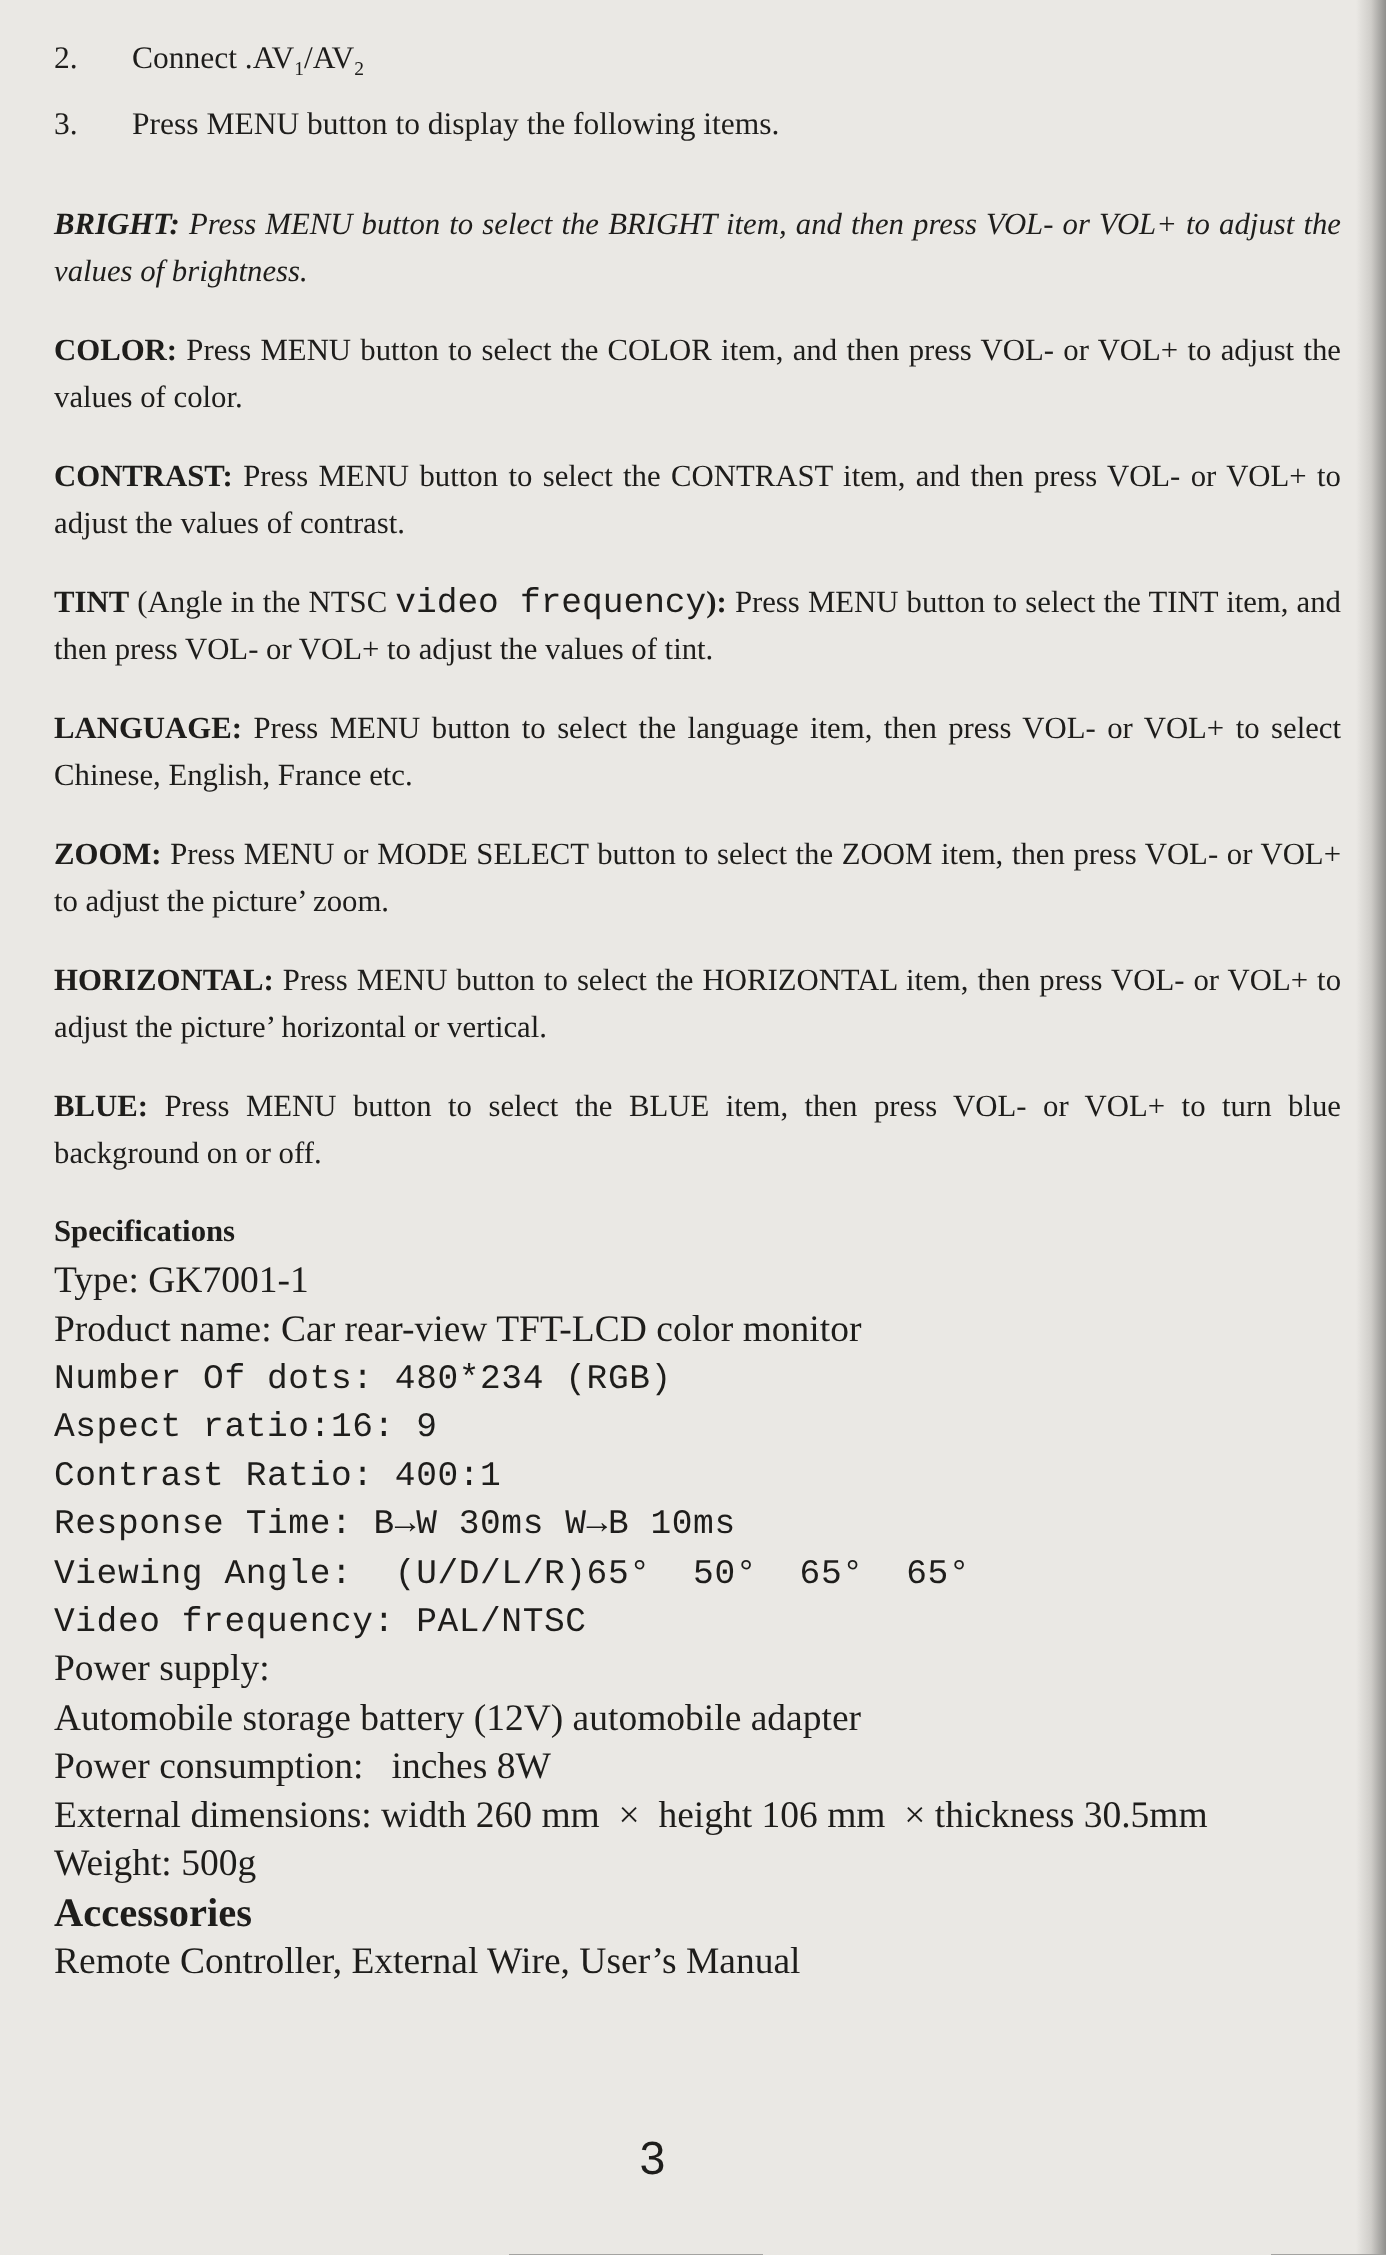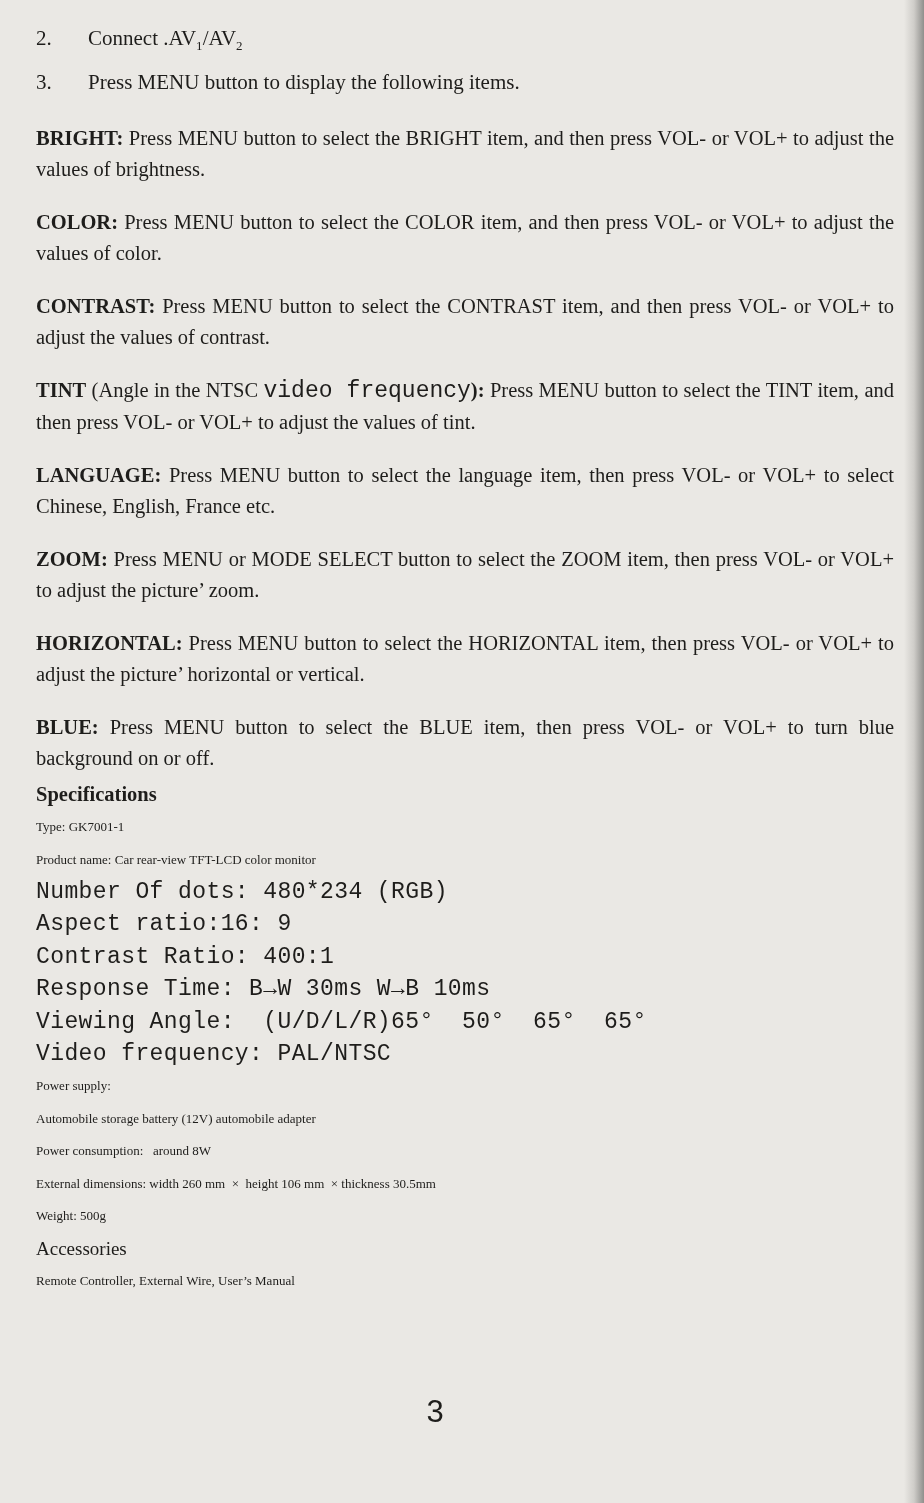--- a/index.html
+++ b/index.html
@@ -15,27 +15,27 @@
     position:absolute; top:0; right:0; width:20px; height:100%;
     background:linear-gradient(to right, rgba(110,108,104,0) 0%, rgba(110,108,104,0.22) 50%, rgba(88,88,86,0.62) 100%);
     pointer-events:none;
   }
   .steps { list-style:none; margin:0; padding:0; font-size:21px; }
   .step { display:flex; line-height:37px; }
   .step-num { width:52px; flex:0 0 52px; }
   .step-text { flex:1; }
   sub { font-size:0.62em; }
   .para { margin:22px 0 0 0; font-size:20.5px; line-height:31px; text-align:justify; }
-  .para-first { margin-top:22px; }
+  .para-first { margin-top:34px;font-style:italic; }
   .b { font-weight:bold; }
   .mono-inline { font-family:"Liberation Mono", monospace; font-size:23px; }
-  .sec-title { margin-top:4px; font-weight:bold; font-size:20.5px; line-height:33px; }
-  .spec-line { font-size:13px; line-height:32.4px; white-space:pre-wrap; }
+  .sec-title { margin-top:20px; font-weight:bold; font-size:20.5px; line-height:33px; }
+  .spec-line { font-size:25px; line-height:32.4px; white-space:pre-wrap; }
   .spec-line.mono { font-family:"Liberation Mono", monospace; font-size:23px; letter-spacing:0.4px; }
-  .acc-title { font-weight:normal; font-size:19px; line-height:33px; }
+  .acc-title { font-weight:bold; font-size:27px; line-height:33px; }
   .page-num {
     margin-top:96px; text-align:center;
     font-family:"Liberation Sans", sans-serif; font-size:31px;
     transform:translateX(-30px);
   }
 </style>
 </head>
 <body>
 
 <div class="page">
@@ -96,21 +96,21 @@
     <div class="spec-line">Type: GK7001-1</div>
     <div class="spec-line">Product name: Car rear-view TFT-LCD color monitor</div>
     <div class="spec-line mono">Number Of dots: 480*234 (RGB)</div>
     <div class="spec-line mono">Aspect ratio:16: 9</div>
     <div class="spec-line mono">Contrast Ratio: 400:1</div>
     <div class="spec-line mono">Response Time: B→W 30ms W→B 10ms</div>
     <div class="spec-line mono">Viewing Angle:  (U/D/L/R)65°  50°  65°  65°</div>
     <div class="spec-line mono">Video frequency: PAL/NTSC</div>
     <div class="spec-line">Power supply:</div>
     <div class="spec-line">Automobile storage battery (12V) automobile adapter</div>
-    <div class="spec-line">Power consumption:   around 8W</div>
+    <div class="spec-line">Power consumption:   inches 8W</div>
     <div class="spec-line">External dimensions: width 260 mm  ×  height 106 mm  × thickness 30.5mm</div>
     <div class="spec-line">Weight: 500g</div>
   </div>
 
   <div>
     <div class="acc-title">Accessories</div>
     <div class="spec-line">Remote Controller, External Wire, User’s Manual</div>
   </div>
 
   <div class="page-num">3</div>

